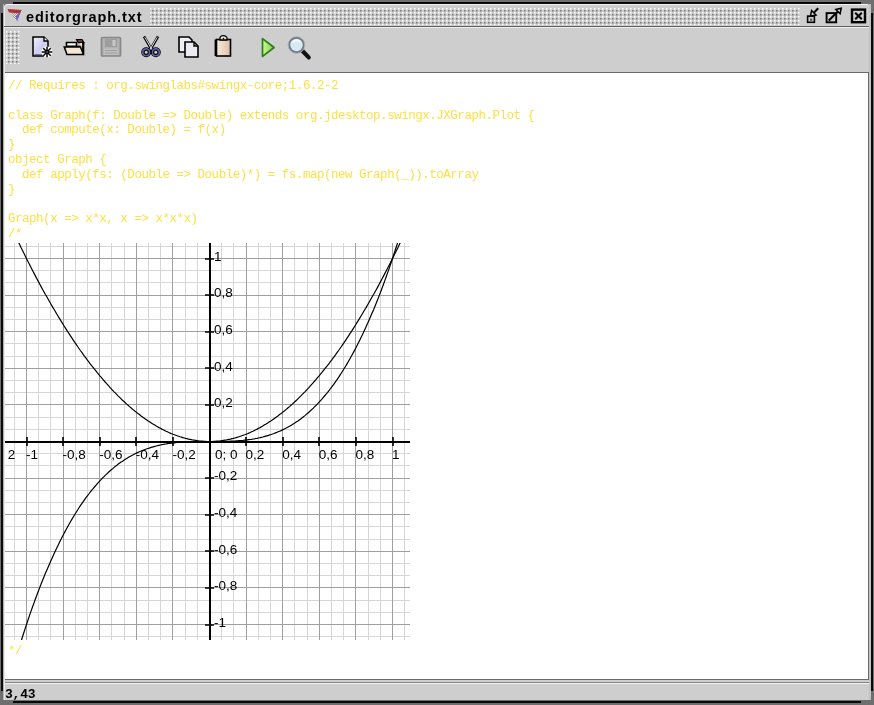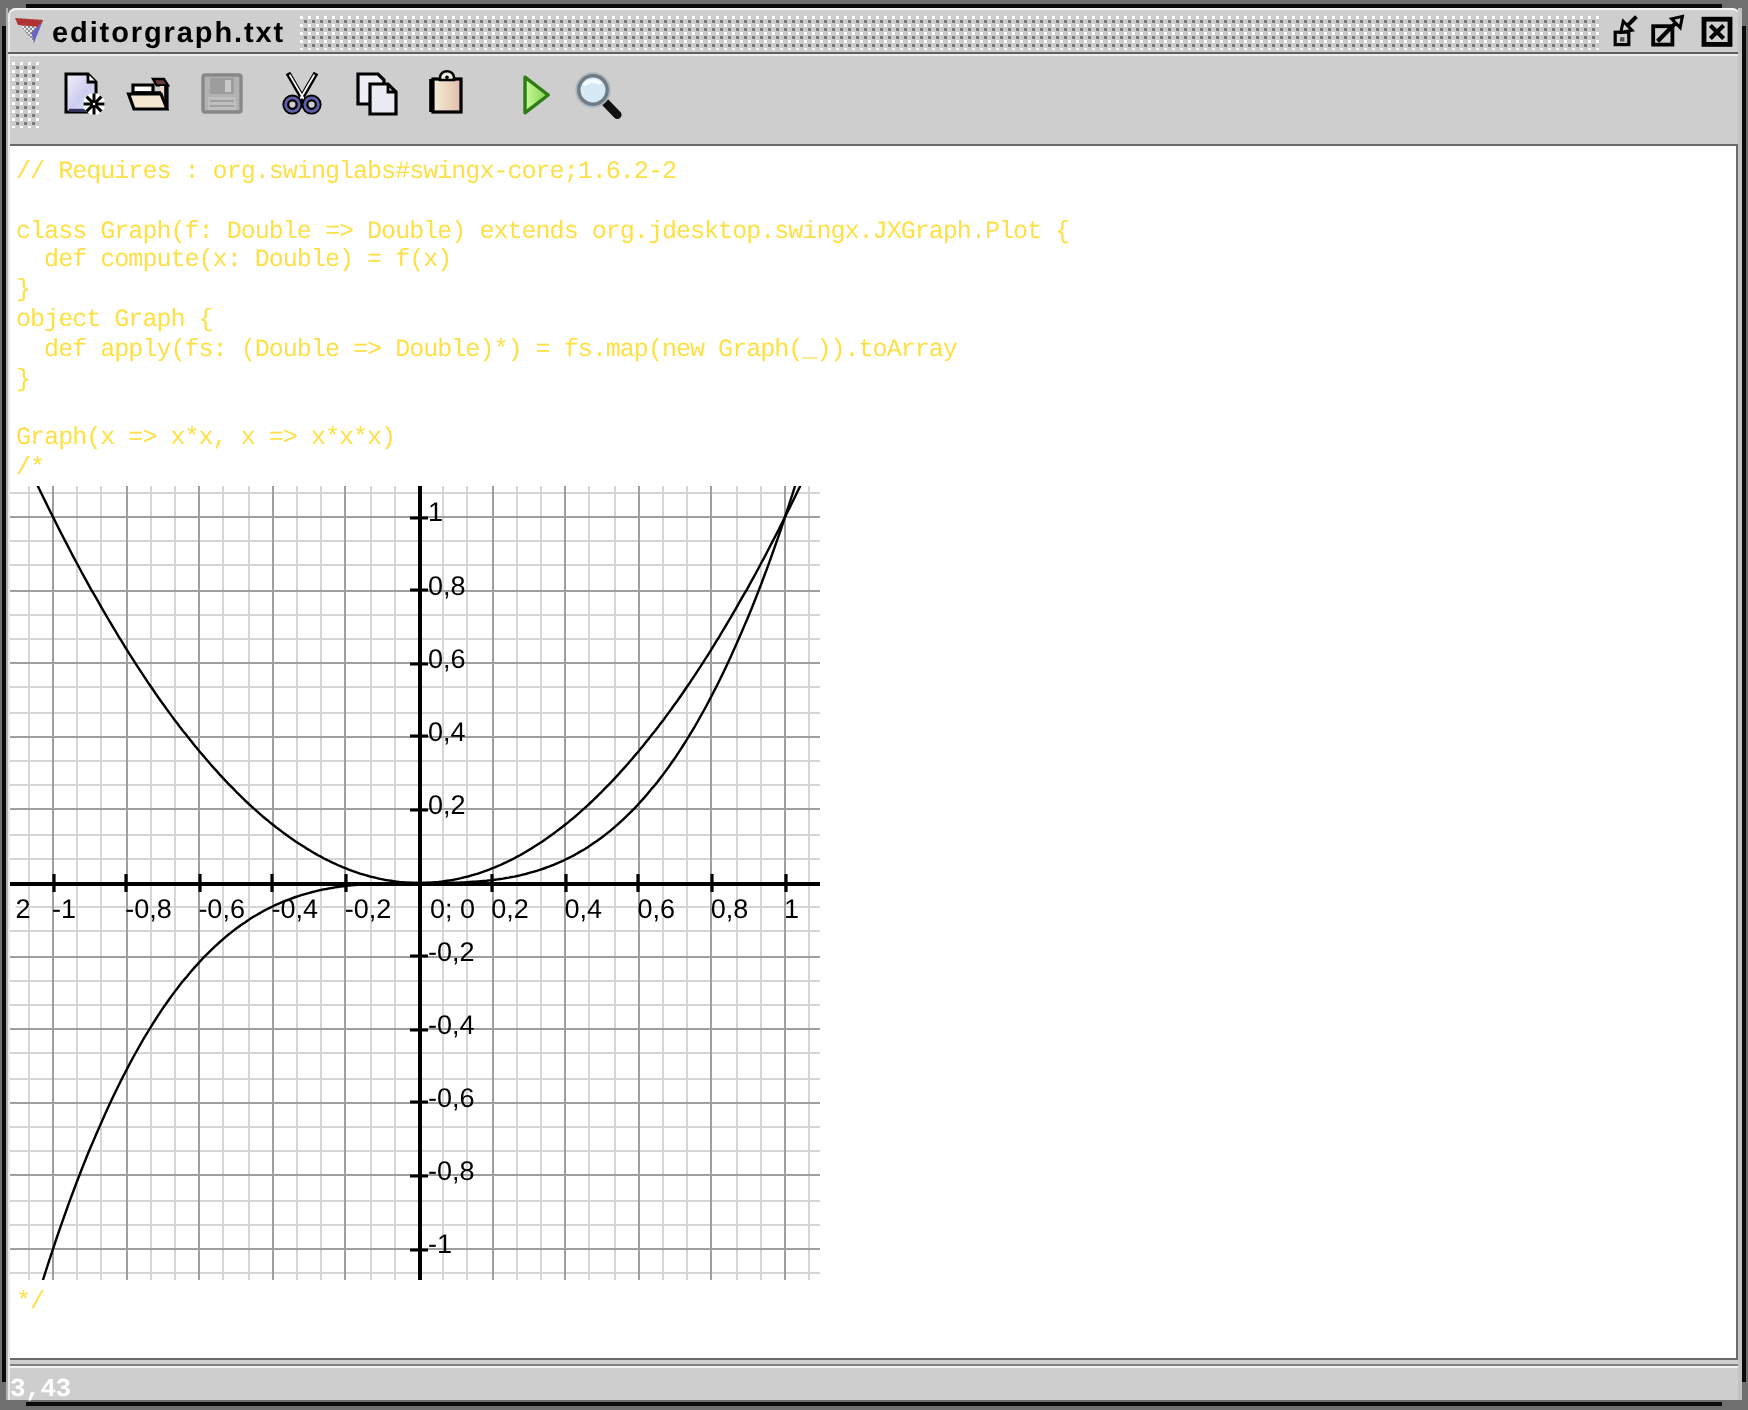--- a/index.html
+++ b/index.html
@@ -12,21 +12,21 @@
 #titleline{position:absolute;left:0;top:22px;width:866px;height:1px;background:#5f5f5f;}
 #titlehl{position:absolute;left:0;top:23px;width:866px;height:1px;background:#ececec;}
 #title{position:absolute;left:22px;top:5px;will-change:transform;font-family:"Liberation Sans",sans-serif;font-weight:bold;font-size:14.5px;letter-spacing:0.95px;color:#000;}
 #toolbar{position:absolute;left:0;top:25px;width:866px;height:42px;}
 #textarea{position:absolute;left:1px;top:68px;width:863px;height:606px;background:#fff;border-top:1px solid #6a6a6a;border-right:1px solid #6a6a6a;border-bottom:1px solid #6a6a6a;box-sizing:content-box;overflow:hidden;}
 pre{margin:0;will-change:transform;font-family:"Liberation Mono",monospace;font-size:12.5px;letter-spacing:-0.48px;line-height:14.8px;color:#fde047;}
 #code{position:absolute;left:8px;top:79.4px;}
 #codeend{position:absolute;left:8px;top:643.9px;}
 #statusline1{position:absolute;left:4px;top:682px;width:866px;height:1px;background:#828282;}
 #statusline2{position:absolute;left:4px;top:683px;width:866px;height:1px;background:#f2f2f2;}
-#status{position:absolute;left:5px;top:685.5px;will-change:transform;width:864px;height:16px;font-family:"Liberation Mono",monospace;font-weight:bold;font-size:13px;letter-spacing:-0.2px;color:#ffffff;padding-top:1px;}
+#status{position:absolute;left:5px;top:685.5px;will-change:transform;width:864px;height:16px;font-family:"Liberation Mono",monospace;font-weight:bold;font-size:13px;letter-spacing:-0.2px;color:#000000;padding-top:1px;}
 .bumppat{position:absolute;}
 </style></head>
 <body>
 <div class="fr" style="left:13px;top:2px;width:848px;height:2px;"></div>
 <div class="fr" style="left:13px;top:701px;width:848px;height:2px;"></div>
 <div class="fr" style="left:1px;top:13px;width:2px;height:678px;"></div>
 <div class="fr" style="left:871px;top:13px;width:2px;height:678px;"></div>
 <div id="fl3"></div>
 <div id="fr869"></div>
 <div id="fl4"></div>

